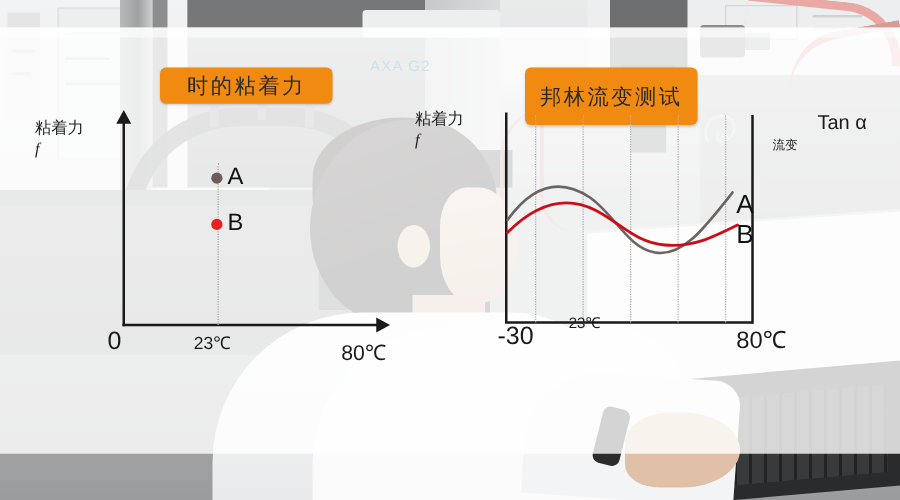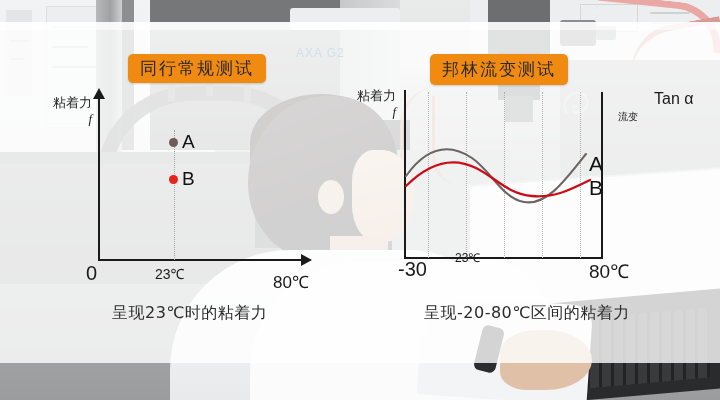--- a/index.html
+++ b/index.html
@@ -100,24 +100,24 @@
 
   
   .content{position:absolute;inset:0;}
 
   .badge{position:absolute;background:#f08a11;color:#2a2a2a;border-radius:5px;
     font-size:17px;letter-spacing:2px;font-weight:400;
     display:flex;align-items:center;justify-content:center;
     font-family:"DejaVu Sans","Liberation Sans",sans-serif;
     box-shadow:0 1px 2px rgba(0,0,0,.18);}
   #badge-left{left:128px;top:54px;width:138px;height:29px;}
-  #badge-right{left:430px;top:54px;width:138px;height:31px;}
-
-  
-  .ylab{position:absolute;font-size:13px;color:#1d1d1d;line-height:1.25;text-align:right;
+  #badge-right{left:420px;top:54px;width:138px;height:46px;}
+
+  
+  .ylab{position:absolute;font-size:13px;color:#1d1d1d;line-height:1.25;text-align:left;
         font-family:"DejaVu Sans","Liberation Sans",sans-serif;}
   #ylab-left{left:28px;top:95px;width:64px;}
   #ylab-left .f{font-family:"Liberation Serif","DejaVu Serif",serif;font-style:italic;font-size:13px;}
   #ylab-right{left:332px;top:88px;width:64px;}
   #ylab-right .f{font-family:"Liberation Serif","DejaVu Serif",serif;font-style:italic;font-size:13px;}
 
   #left-axis-y{position:absolute;left:98px;top:96px;width:1.6px;height:165px;background:#1a1a1a;}
   #left-arrow-y{position:absolute;left:93px;top:88px;width:0;height:0;
      border-left:6px solid transparent;border-right:6px solid transparent;border-bottom:11px solid #1a1a1a;}
   #left-axis-x{position:absolute;left:98px;top:259px;width:205px;height:1.6px;background:#1a1a1a;}
@@ -240,21 +240,21 @@
     <div class="ph arm"></div>
     <div class="ph watch"></div>
     <div class="ph hand"></div>
   </div>
 
   <div class="overlay-top"></div>
   <div class="overlay"></div>
 
   <div class="content">
 
-    <div class="badge" id="badge-left">同行常规测试</div>
+    <div class="badge" id="badge-left">时的粘着力</div>
 
     <div class="ylab" id="ylab-left">
       <span>粘着力</span>
       <div class="f">f</div>
     </div>
 
     <div id="left-axis-y"></div>
     <div id="left-arrow-y"></div>
     <div id="left-axis-x"></div>
     <div id="left-arrow-x"></div>
@@ -262,21 +262,20 @@
 
     <div class="dot" id="dot-a"></div>
     <div class="ptlabel" id="lbl-a-left">A</div>
     <div class="dot" id="dot-b"></div>
     <div class="ptlabel" id="lbl-b-left">B</div>
 
     <div class="tick" id="tick-left-0">0</div>
     <div class="tick" id="tick-left-23">23℃</div>
     <div class="tick" id="tick-left-80">80℃</div>
 
-    <div class="caption" id="cap-left">呈现23℃时的粘着力</div>
 
     <div class="badge" id="badge-right">邦林流变测试</div>
 
     <div class="ylab" id="ylab-right">
       <span>粘着力</span>
       <div class="f">f</div>
     </div>
 
     <div id="right-axis-y"></div>
     <div id="right-axis-x"></div>
@@ -305,16 +304,15 @@
     <div id="tanalpha">
       <div class="t1">Tan α</div>
       <div class="t2">流变</div>
     </div>
 
     <svg id="ta-logo" viewBox="0 0 40 40">
       <path d="M8,30 C2,22 6,8 18,6 C28,4 34,12 32,20 C30,27 22,31 16,28" fill="none" stroke="#ffffff" stroke-width="2.4"></path>
       <text x="13" y="28" font-size="13" fill="#ffffff" font-family="Liberation Serif, serif" font-style="italic">TA</text>
     </svg>
 
-    <div class="caption" id="cap-right">呈现-20-80℃区间的粘着力</div>
 
   </div>
 </div>
 
 </body></html>

